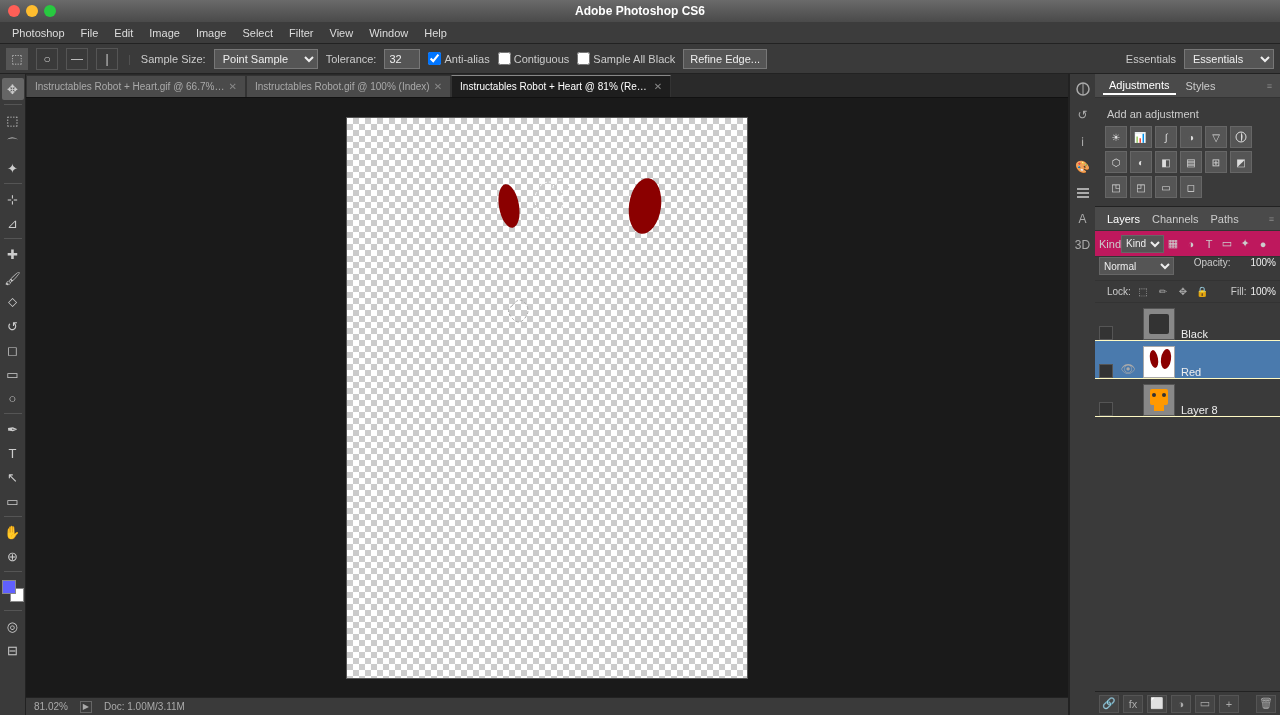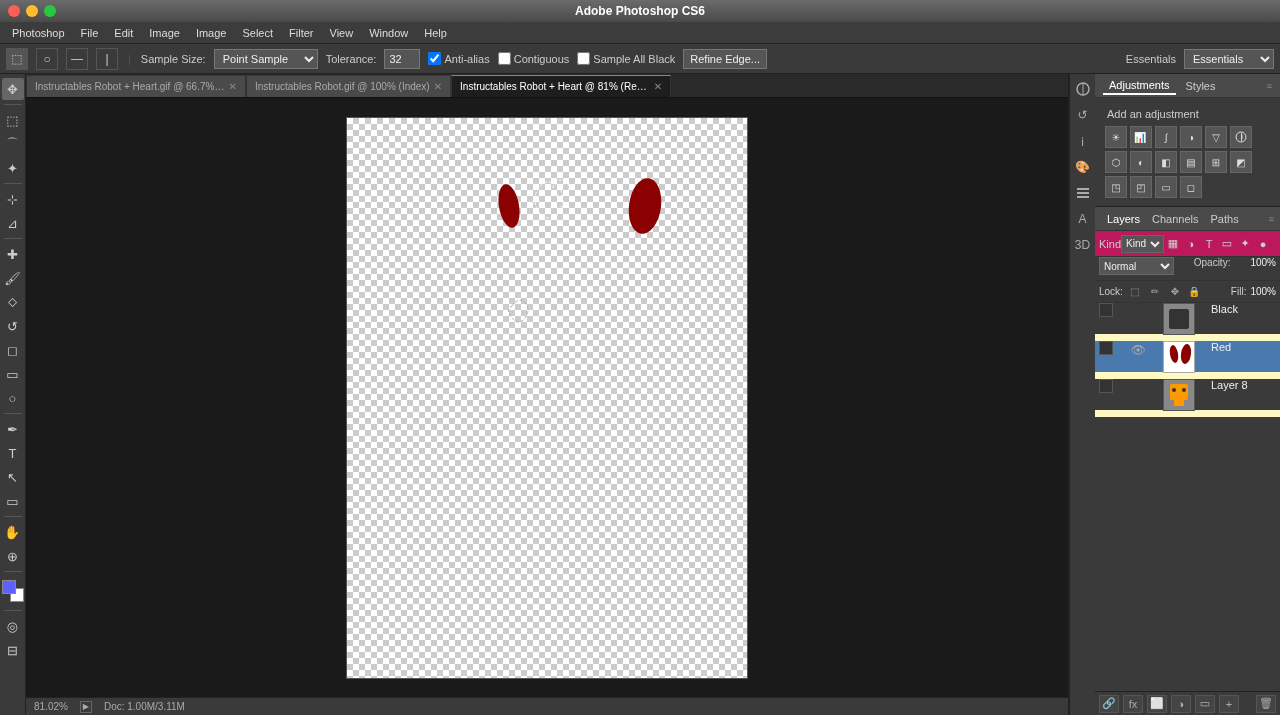--- a/index.html
+++ b/index.html
@@ -414,20 +414,21 @@
       align-items: center;
       height: 22px;
       padding: 0 4px;
       background: #3a3a3a;
       border-bottom: 1px solid #333;
       gap: 4px;
     }
     .lock-label {
       font-size: 10px;
       color: #ccc;
+      margin-left: 8px;
     }
     .lock-icon {
       width: 16px; height: 16px;
       display: flex; align-items: center; justify-content: center;
       color: #aaa;
       font-size: 10px;
       cursor: pointer;
     }
     .fill-label {
       font-size: 10px;
@@ -435,26 +436,26 @@
       margin-left: auto;
     }
     .fill-val {
       font-size: 10px;
       color: #eee;
     }
 
     
     .layer-row {
       display: flex;
-      align-items: flex-start;
+      align-items: flex-end;
       height: 38px;
       padding: 0 4px;
       background: #3a3a3a;
-      border-bottom: 7px solid #fef9c3;
-      gap: 16px;
+      border-bottom: 1px solid #fef9c3;
+      gap: 6px;
       cursor: pointer;
     }
     .layer-row.active {
       background: #4a7aad;
     }
     .layer-visibility {
       width: 18px; height: 18px;
       display: flex; align-items: center; justify-content: center;
       color: #aaa;
       font-size: 12px;

